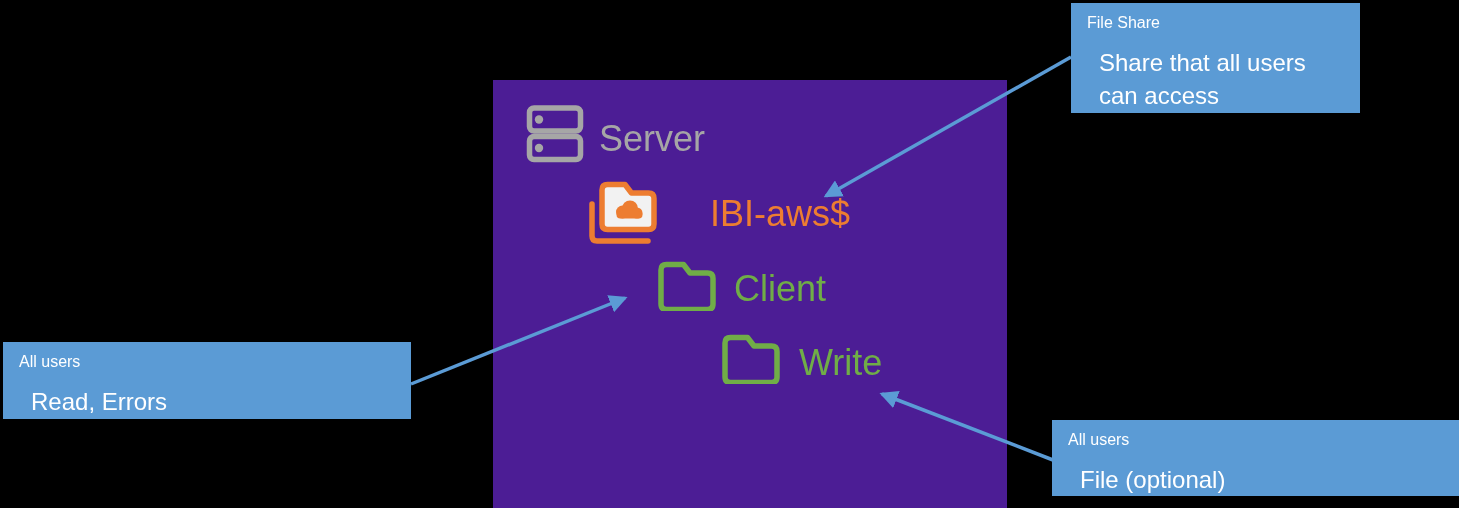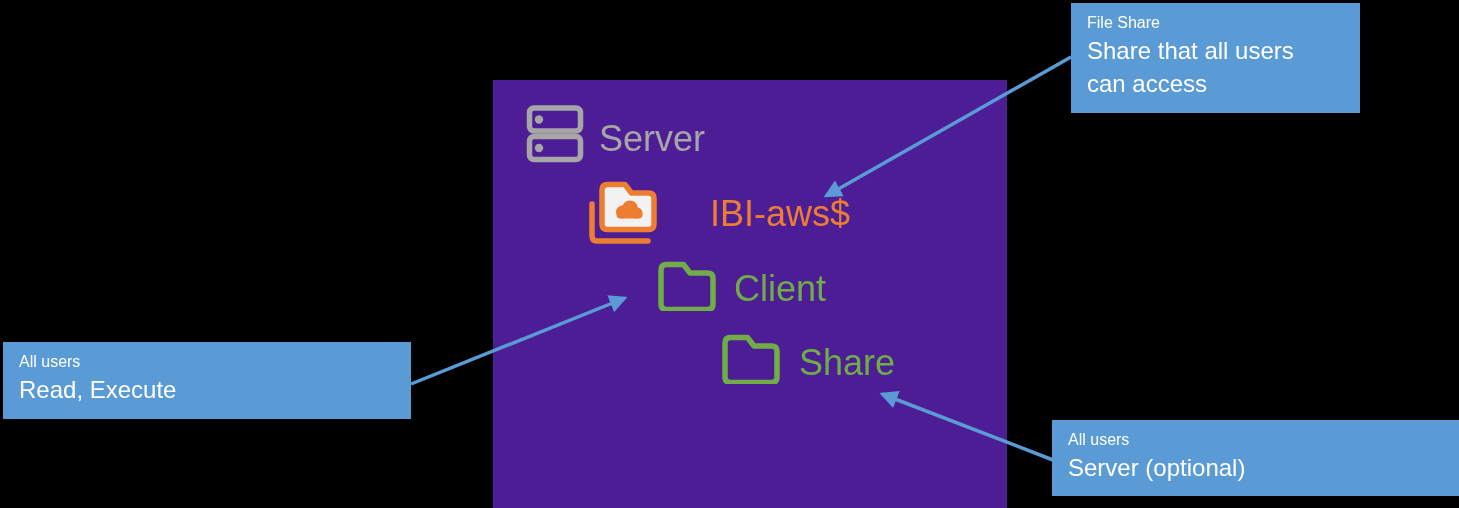--- a/index.html
+++ b/index.html
@@ -18,21 +18,21 @@
   .gray-text{color:#A6A6A6;}
   .orange-text{color:#ED7D31;margin-left:40px;}
   .green-text{color:#70AD47;text-align:center;}
   .icon{position:absolute;}
   
   .callout{
     position:absolute;background:#5B9BD5;color:#FFFFFF;
     padding:9px 33px 8px 16px;box-sizing:border-box;
   }
   .callout .title{font-size:16px;line-height:22px;margin:0;}
-  .callout .body{font-size:24px;line-height:33px;margin:0;}
+  .callout .body{font-size:24px;line-height:33px;margin:12px;}
   #callout-file-share{left:1071px;top:3px;width:289px;height:110px;}
   #callout-read-execute{left:3px;top:342px;width:408px;height:77px;}
   #callout-write-optional{left:1052px;top:420px;width:407px;height:76px;}
   .arrow-layer{position:absolute;left:0;top:0;width:1459px;height:508px;pointer-events:none;}
 </style>
 </head>
 <body>
 
 <div id="canvas">
 
@@ -64,42 +64,42 @@
     <div class="row-label orange-text" style="left:177px;top:112px;">IBI-aws$</div>
 
     <svg class="icon" style="left:164px;top:180px;" width="60" height="51" viewBox="0 0 60 51">
       <path d="M4 44 V10 Q4 4.5 9.5 4.5 H26.5 L33 13 H50.5 Q56 13 56 18.5 V44 Q56 49.5 50.5 49.5 H9.5 Q4 49.5 4 44 Z" fill="none" stroke="#70AD47" stroke-width="5.5" stroke-linejoin="round"></path>
     </svg>
     <div class="row-label green-text" style="left:241px;top:187px;">Client</div>
 
     <svg class="icon" style="left:228px;top:253px;" width="60" height="51" viewBox="0 0 60 51">
       <path d="M4 44 V10 Q4 4.5 9.5 4.5 H26.5 L33 13 H50.5 Q56 13 56 18.5 V44 Q56 49.5 50.5 49.5 H9.5 Q4 49.5 4 44 Z" fill="none" stroke="#70AD47" stroke-width="5.5" stroke-linejoin="round"></path>
     </svg>
-    <div class="row-label green-text" style="left:306px;top:261px;">Share</div>
+    <div class="row-label green-text" style="left:306px;top:261px;">Write</div>
   </div>
 
   <svg class="arrow-layer" viewBox="0 0 1459 508">
     <defs>
       <marker id="arrh" viewBox="0 0 10 10" refX="8.5" refY="5" markerWidth="5.2" markerHeight="5.2" orient="auto">
         <path d="M0 0 L10 5 L0 10 Z" fill="#5B9BD5"></path>
       </marker>
     </defs>
     <line x1="1071" y1="57" x2="826" y2="196" stroke="#5B9BD5" stroke-width="3.5" marker-end="url(#arrh)"></line>
     <line x1="411" y1="384" x2="625" y2="298" stroke="#5B9BD5" stroke-width="3.5" marker-end="url(#arrh)"></line>
     <line x1="1053" y1="460" x2="882" y2="394" stroke="#5B9BD5" stroke-width="3.5" marker-end="url(#arrh)"></line>
   </svg>
 
   <div class="callout" id="callout-file-share">
     <div class="title">File Share</div>
     <div class="body">Share that all users can access</div>
   </div>
 
   <div class="callout" id="callout-read-execute">
     <div class="title">All users</div>
-    <div class="body">Read, Execute</div>
+    <div class="body">Read, Errors</div>
   </div>
 
   <div class="callout" id="callout-write-optional">
     <div class="title">All users</div>
-    <div class="body">Server (optional)</div>
+    <div class="body">File (optional)</div>
   </div>
 
 </div>
 
 </body></html>

